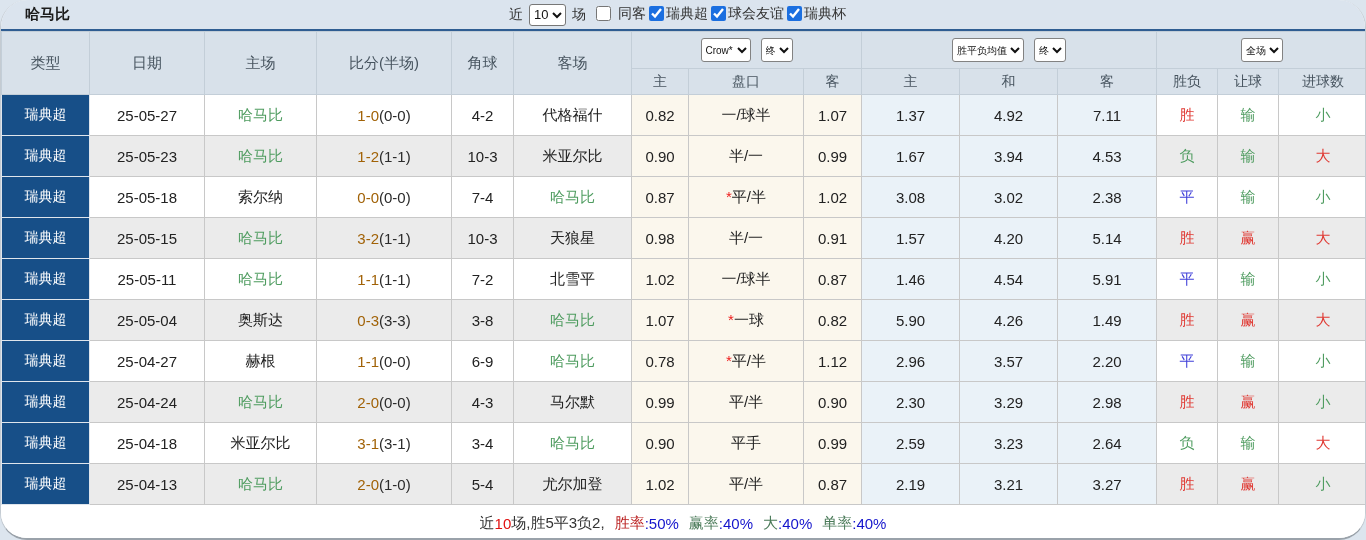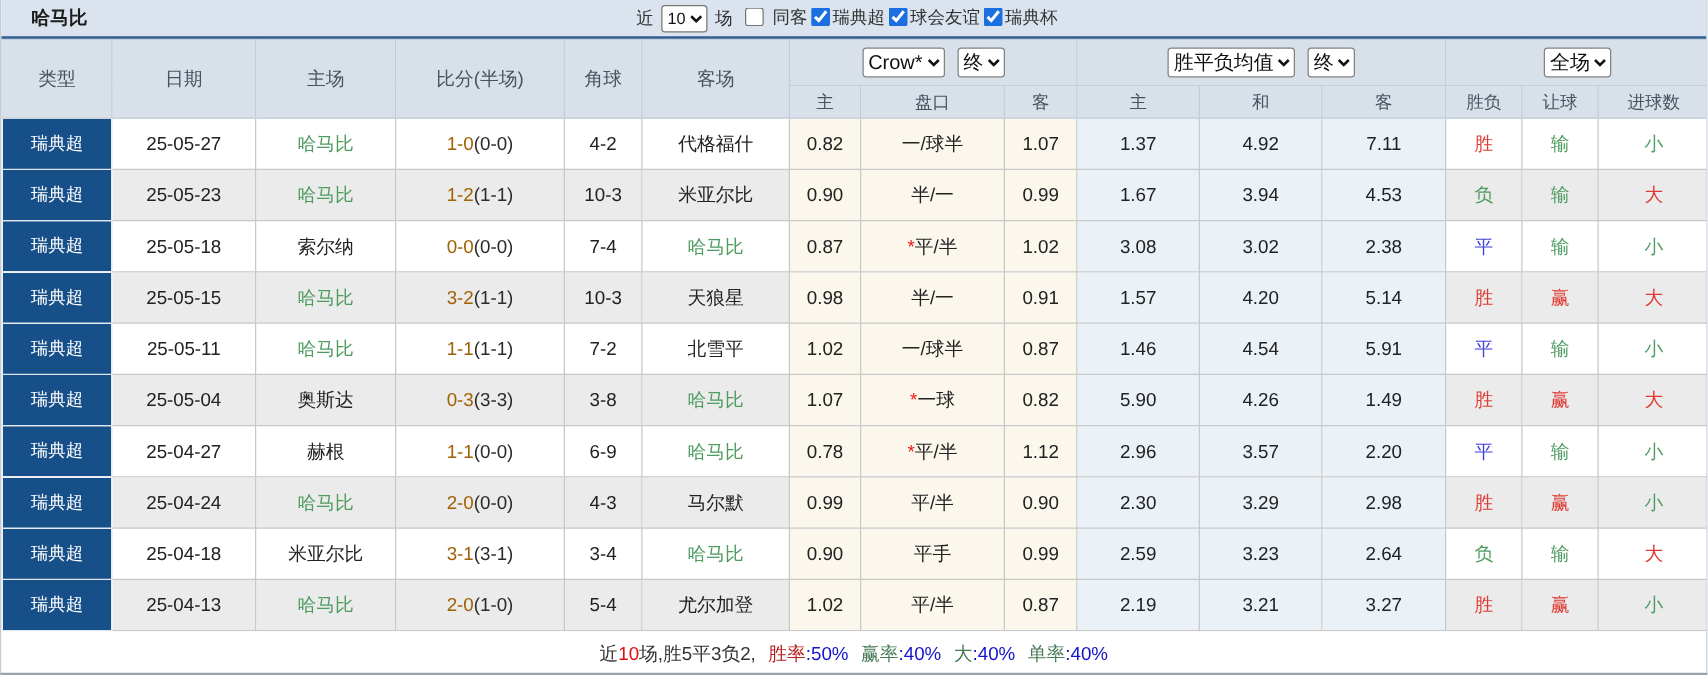--- a/index.html
+++ b/index.html
@@ -8,20 +8,21 @@
     width:1366px; height:540px;
     font-family:"Liberation Sans","DejaVu Sans",sans-serif;
     background:#dce5ee;
   }
   .page {
     position:relative; width:1366px; height:540px;
     background:#ffffff;
     border-left:1px solid #c4cbd2; border-right:1px solid #c4cbd2;
     border-bottom:2px solid #9aa2aa;
     overflow:hidden;
+    border-radius:27px;
   }
   
   .topbar {
     height:31px; background:#dbe4ee; position:relative;
     display:flex; align-items:center;
     border-bottom:2px solid #2f5d92;
     font-size:14px; color:#333;
   }
   .title { position:absolute; left:24px; font-weight:bold; font-size:15px; color:#1c1c1c; }
   .controls { position:absolute; left:508px; display:flex; align-items:center; white-space:nowrap; }
@@ -36,21 +37,21 @@
   .cb-item.spaced input { margin-right:7px; }
   
   table.grid { border-collapse:collapse; table-layout:fixed; width:1366px; }
   thead th {
     background:#d8e1ea; color:#47545f; font-weight:normal; font-size:15px;
     border:1px solid #c3ced8; padding:0; text-align:center;
   }
   thead tr.hrow1 th { height:37px; }
   thead tr.hrow2 th { height:26px; font-size:14px; }
   thead select {
-    height:24px; font-size:16px; border:1px solid #828282; border-radius:3px;
+    height:24px; font-size:10px; border:1px solid #828282; border-radius:3px;
     background:#fff; color:#111; margin:0 5px;
     font-family:"Liberation Sans","DejaVu Sans",sans-serif;
   }
   tbody td {
     height:41px; border:1px solid #c8c8c8; text-align:center;
     font-size:15px; color:#222; padding:0; overflow:hidden;
   }
   tr.odd  td { background:#ffffff; }
   tr.even td { background:#ebebeb; }
   td.league {

